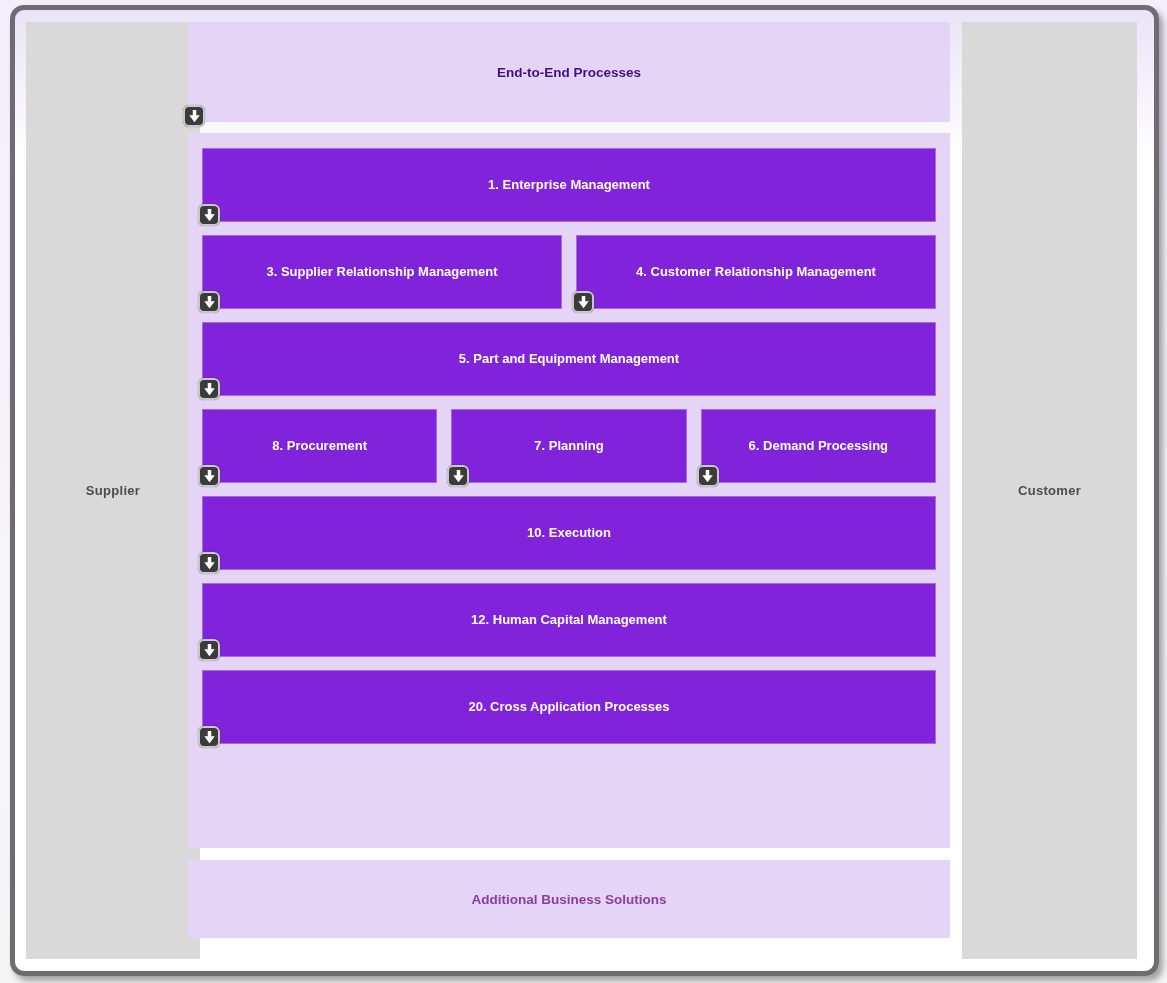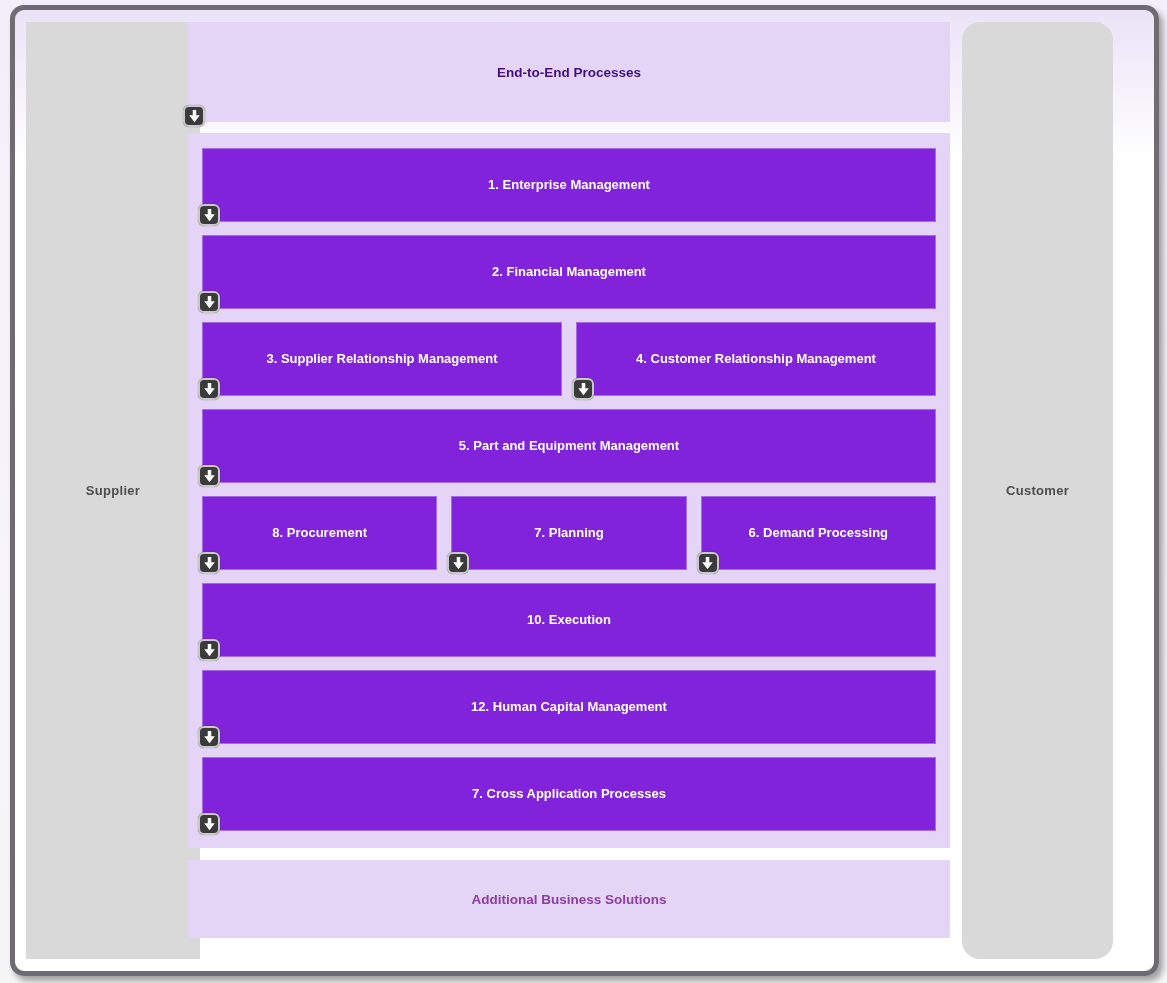--- a/index.html
+++ b/index.html
@@ -25,21 +25,21 @@
   .sidebar {
     position: absolute;
     top: 12px;
     height: 937px;
     background: #d9d9d9;
     display: flex;
     align-items: center;
     justify-content: center;
   }
   .sidebar.supplier { left: 11px;  width: 174px; }
-  .sidebar.customer { left: 947px; width: 151px; border-radius: 18px; }
+  .sidebar.customer { left: 947px; width: 175px; }
   .sidebar-label {
     font-size: 13px;
     font-weight: bold;
     color: #4d4d4d;
     letter-spacing: 0.3px;
   }
   .band {
     position: absolute;
     left: 173px;
     width: 762px;
@@ -129,30 +129,20 @@
           <span class="box-label">1. Enterprise Management</span>
           <span class="arrow-badge">
             <svg width="13" height="14" viewBox="0 0 14 16" aria-hidden="true">
               <path d="M5 1 h4 v6 h4 L7 15 L1 7 h4 Z" fill="#ffffff"></path>
             </svg>
           </span>
         </div>
       </div>
       <div class="map-row">
         <div class="process-box">
-          <span class="box-label">2. Financial Management</span>
-          <span class="arrow-badge">
-            <svg width="13" height="14" viewBox="0 0 14 16" aria-hidden="true">
-              <path d="M5 1 h4 v6 h4 L7 15 L1 7 h4 Z" fill="#ffffff"></path>
-            </svg>
-          </span>
-        </div>
-      </div>
-      <div class="map-row">
-        <div class="process-box">
           <span class="box-label">3. Supplier Relationship Management</span>
           <span class="arrow-badge">
             <svg width="13" height="14" viewBox="0 0 14 16" aria-hidden="true">
               <path d="M5 1 h4 v6 h4 L7 15 L1 7 h4 Z" fill="#ffffff"></path>
             </svg>
           </span>
         </div>
         <div class="process-box">
           <span class="box-label">4. Customer Relationship Management</span>
           <span class="arrow-badge">
@@ -213,21 +203,21 @@
           <span class="box-label">12. Human Capital Management</span>
           <span class="arrow-badge">
             <svg width="13" height="14" viewBox="0 0 14 16" aria-hidden="true">
               <path d="M5 1 h4 v6 h4 L7 15 L1 7 h4 Z" fill="#ffffff"></path>
             </svg>
           </span>
         </div>
       </div>
       <div class="map-row">
         <div class="process-box">
-          <span class="box-label">7. Cross Application Processes</span>
+          <span class="box-label">20. Cross Application Processes</span>
           <span class="arrow-badge">
             <svg width="13" height="14" viewBox="0 0 14 16" aria-hidden="true">
               <path d="M5 1 h4 v6 h4 L7 15 L1 7 h4 Z" fill="#ffffff"></path>
             </svg>
           </span>
         </div>
       </div>
     </div>
 
   <div class="band bottom">

